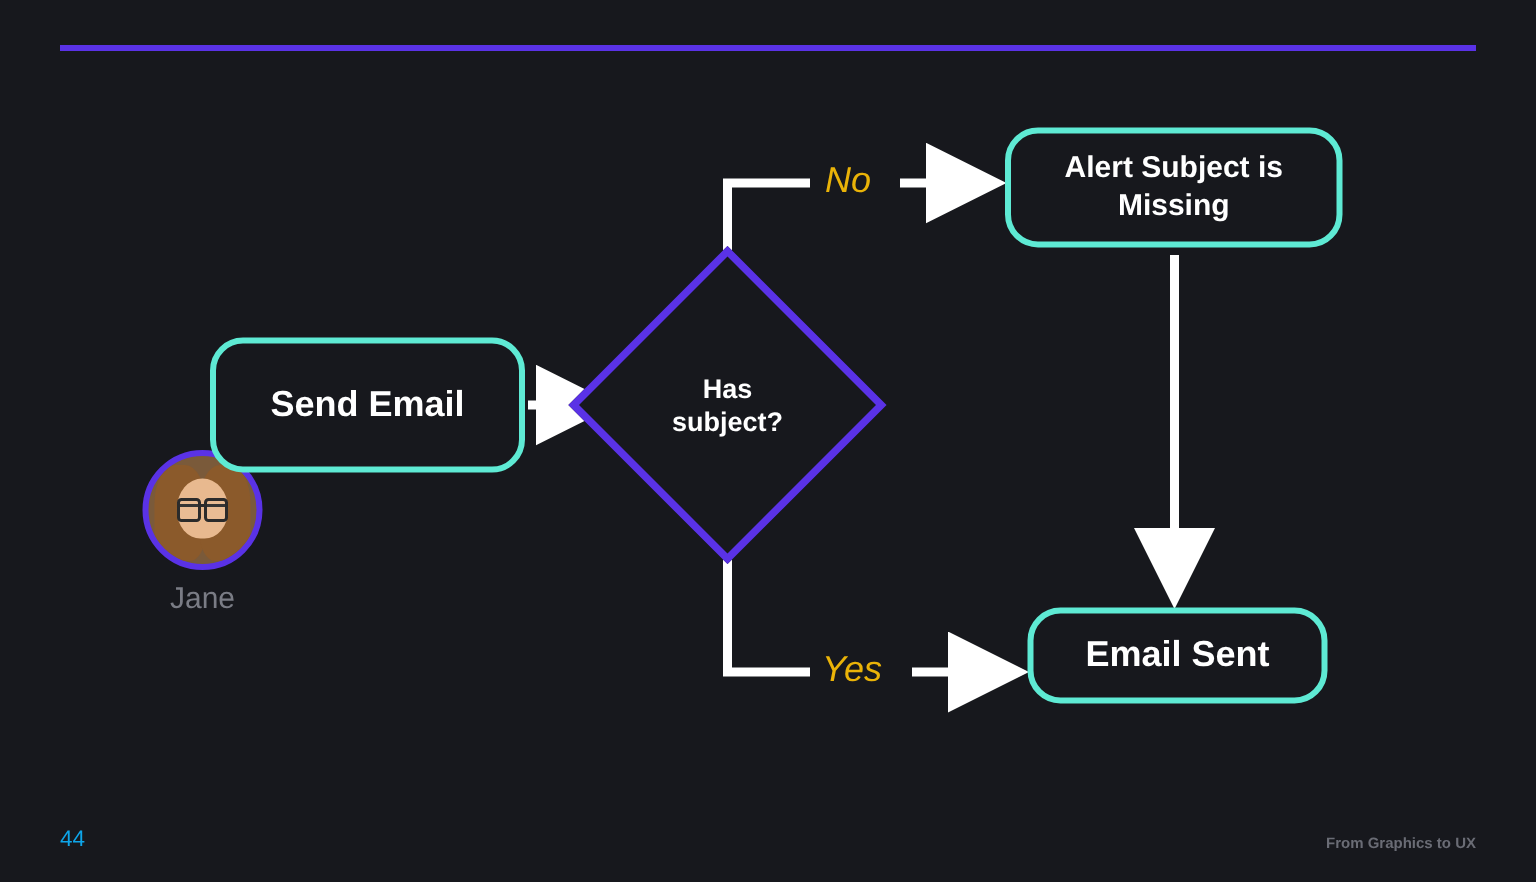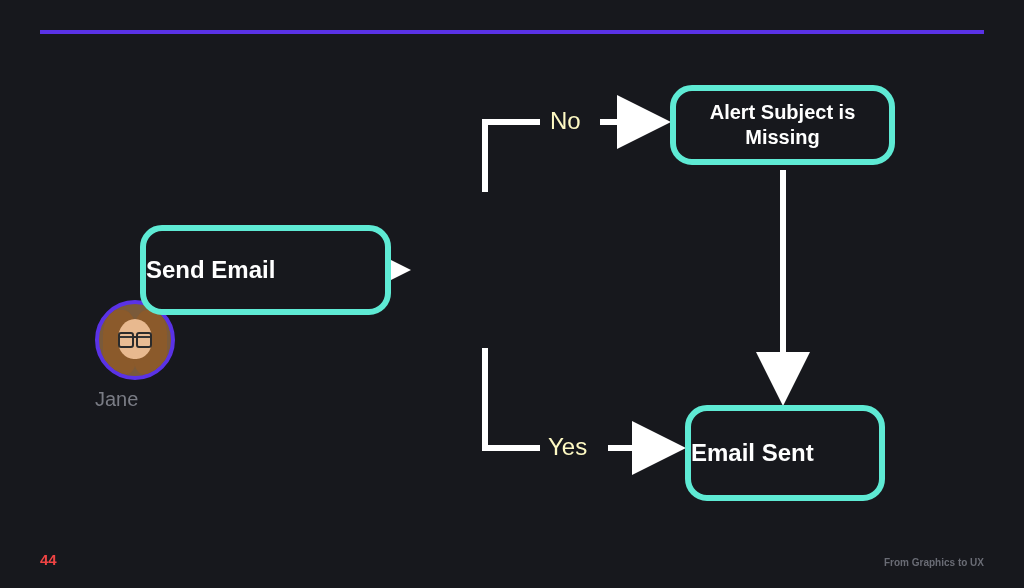--- a/index.html
+++ b/index.html
@@ -12,50 +12,50 @@
   }
   .top-rule {
     position: absolute;
     top: 30px; left: 40px; right: 40px;
     height: 4px;
     background: #5a32e6;
   }
   .slide-number {
     position: absolute;
     left: 40px; bottom: 20px;
-    color: #ef4444;
+    color: #0ea5e9;
     font-size: 15px;
-    font-weight: 700;
+    font-weight: 400;
   }
   .footer-text {
     position: absolute;
     right: 40px; bottom: 20px;
     color: #6a6c75;
     font-size: 10px;
     font-weight: 600;
   }
   .canvas {
     position: absolute;
     inset: 0;
   }
   .node {
     position: absolute;
     background: #17181d;
-    border: 6px solid #5eead4;
+    border: 4px solid #5eead4;
     border-radius: 22px;
     display: flex;
     align-items: center;
-    justify-content: flex-start;
+    justify-content: center;
     text-align: center;
     color: #fff;
     font-weight: 700;
   }
-  .node.send-email { left: 140px; top: 225px; width: 251px; height: 90px; font-size: 24px; }
+  .node.send-email { left: 140px; top: 225px; width: 210px; height: 90px; font-size: 24px; }
   .node.alert-missing { left: 670px; top: 85px; width: 225px; height: 80px; font-size: 20px; line-height: 1.25; padding: 0 10px; }
-  .node.email-sent { left: 685px; top: 405px; width: 200px; height: 96px; font-size: 24px; }
+  .node.email-sent { left: 685px; top: 405px; width: 200px; height: 64px; font-size: 24px; }
 
   .decision {
     position: absolute;
     left: 410px; top: 195px;
     width: 150px; height: 150px;
   }
   .decision .diamond {
     position: absolute; inset: 0;
     transform: rotate(45deg);
     border: 5px solid #5a32e6;
@@ -109,30 +109,32 @@
     border: 2px solid #2b2b2b;
     border-radius: 3px;
     background: rgba(255,255,255,0.05);
   }
   .avatar-glasses::before { left: -2px; }
   .avatar-glasses::after { right: -2px; }
   .avatar-name {
     position: absolute;
     left: 95px; top: 388px;
     width: 80px;
+    text-align: center;
     color: #7a7c85;
     font-size: 20px;
     font-weight: 500;
   }
 
   .edge-label {
     position: absolute;
-    color: #fef9c3;
+    color: #eab308;
     font-size: 24px;
     font-weight: 400;
+    font-style: italic;
   }
   .edge-label.no  { left: 550px; top: 107px; }
   .edge-label.yes { left: 548px; top: 433px; text-align: right; }
 
   svg.arrows {
     position: absolute;
     inset: 0;
     width: 1024px; height: 588px;
     pointer-events: none;
   }
@@ -169,20 +171,25 @@
     <div class="avatar-hair-r"></div>
     <div class="avatar-face"></div>
     <div class="avatar-glasses"></div>
   </div>
   <div class="avatar-name">Jane</div>
 
   <div class="node send-email">
     <span>Send Email</span>
   </div>
 
+  <div class="decision">
+    <div class="diamond"></div>
+    <div class="label" style="white-space:pre-line;">Has
+subject?</div>
+  </div>
 
   <div class="node alert-missing">
     <span>Alert Subject is Missing</span>
   </div>
 
   <div class="node email-sent">
     <span>Email Sent</span>
   </div>
 
   <div class="edge-label no">No</div>

